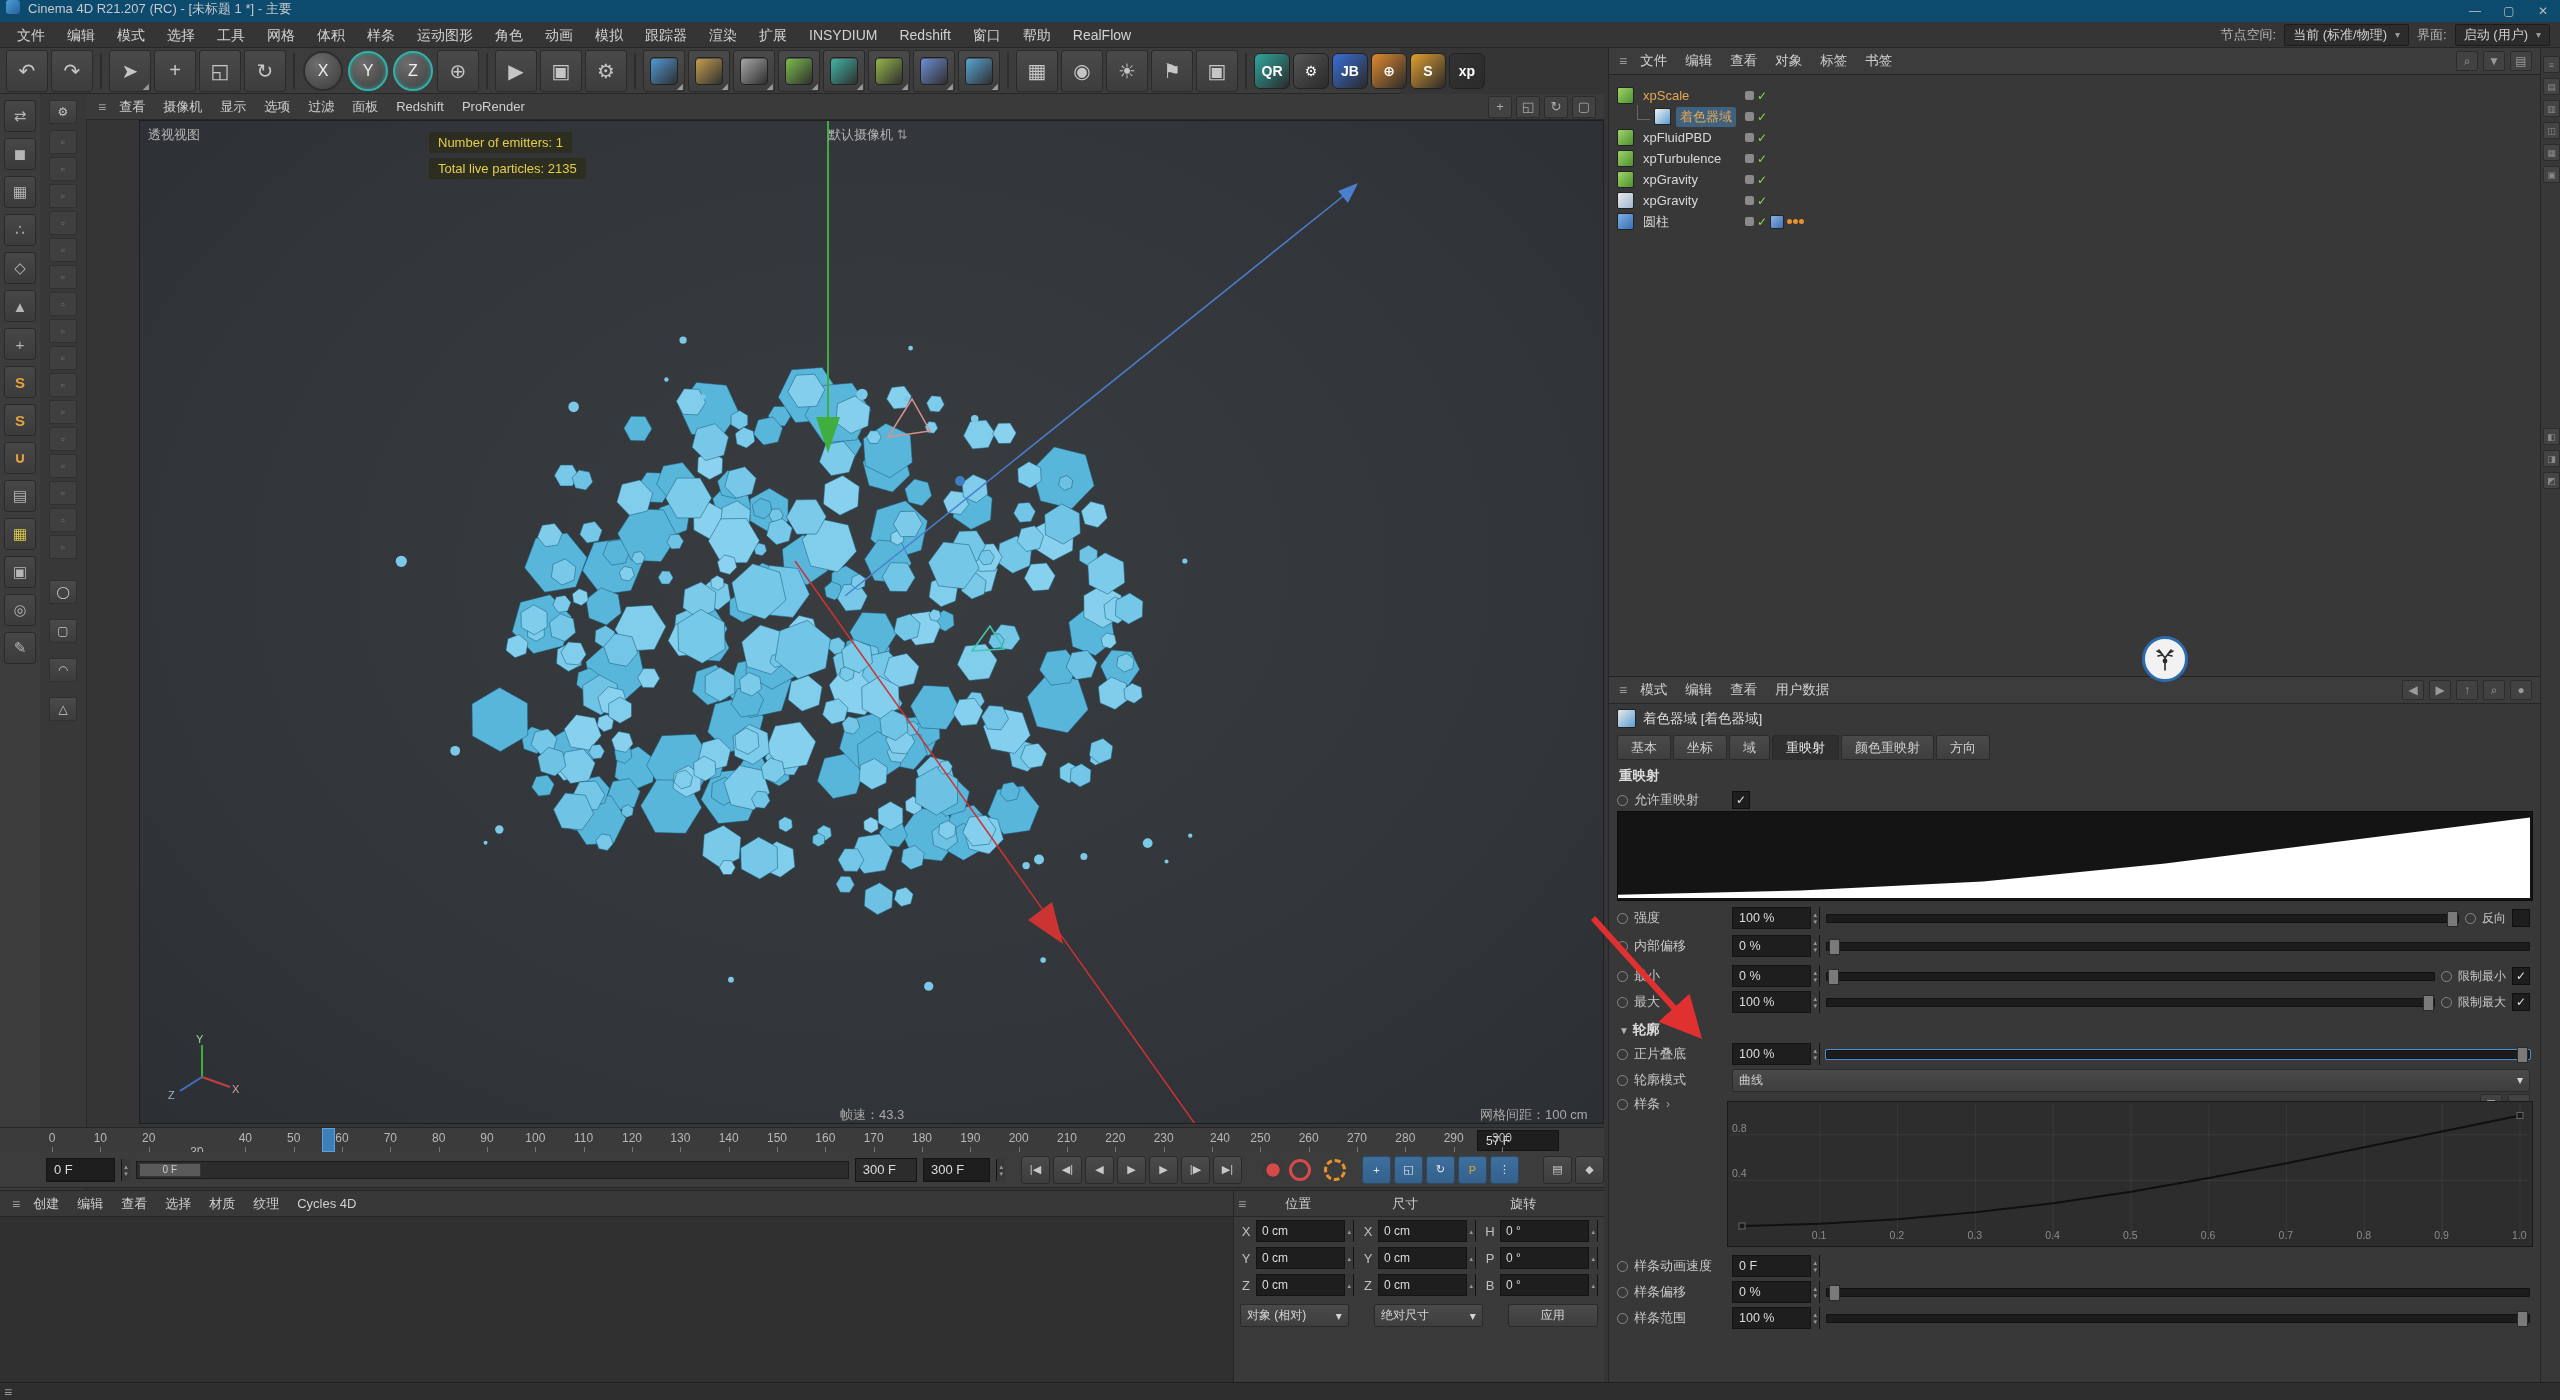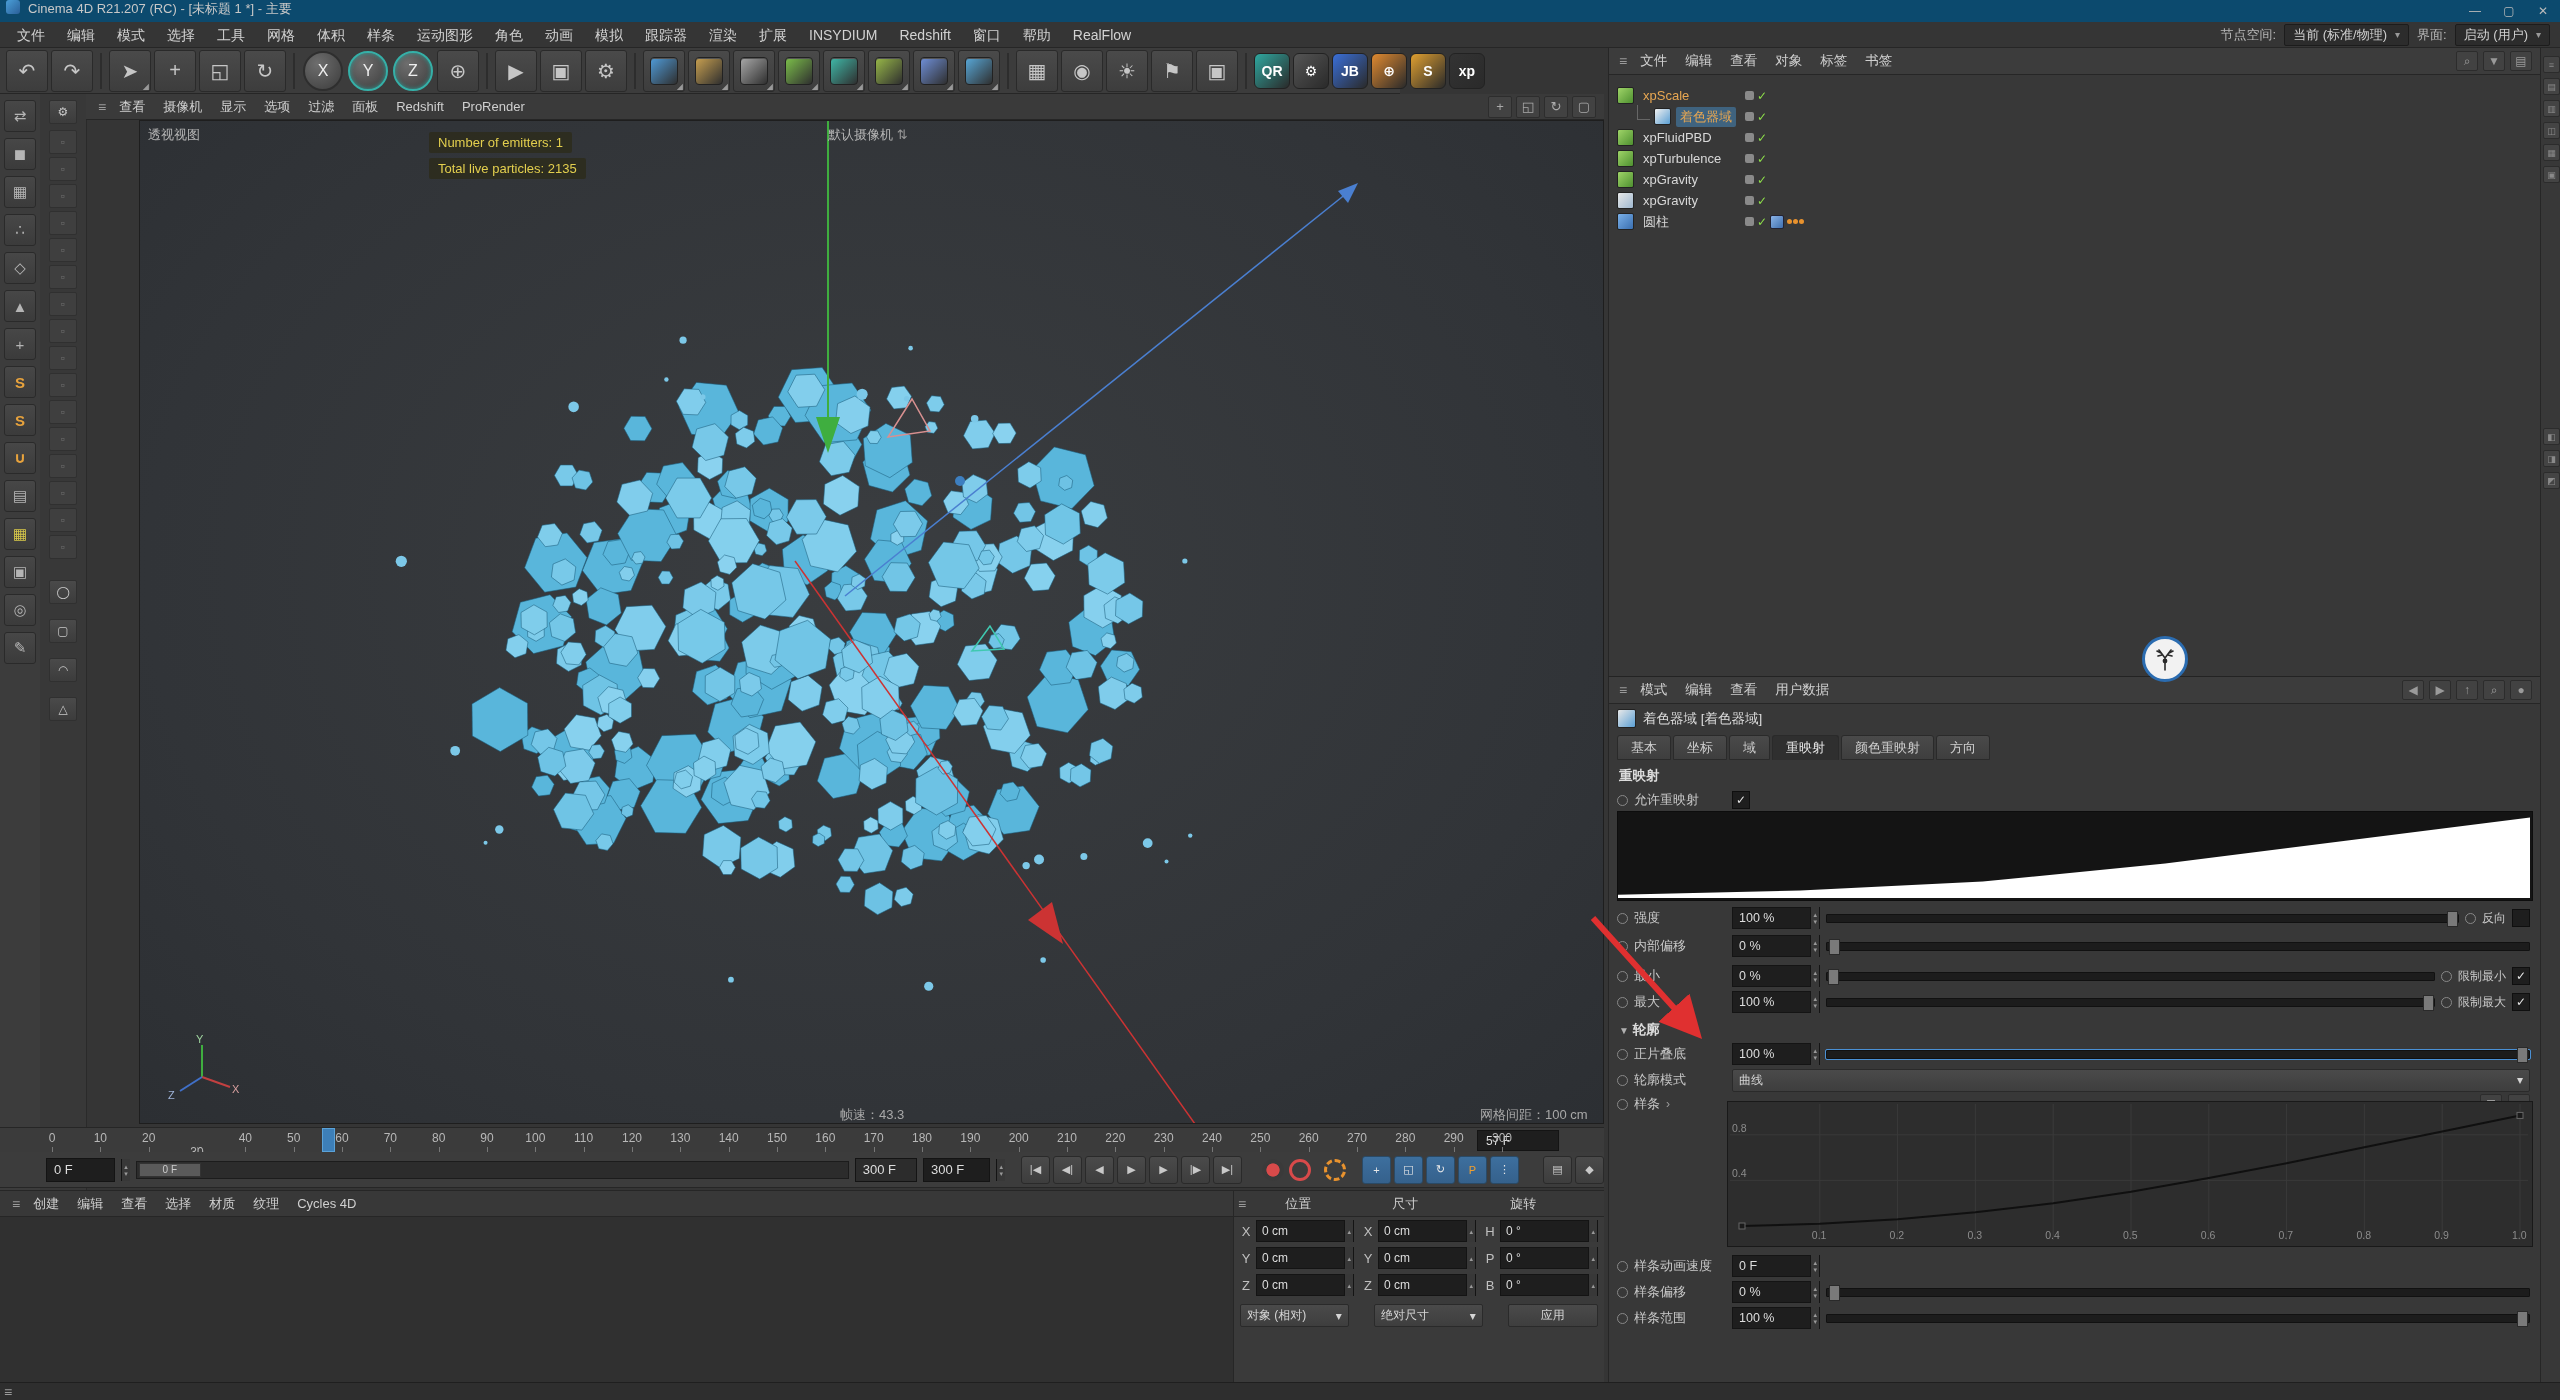--- a/index.html
+++ b/index.html
@@ -695,21 +695,21 @@
       <span class="tick-label" style="left: 952.333px;">190</span>
       <span class="tick-mark" style="left: 970.333px;"></span>
       <span class="tick-label" style="left: 1000.67px;">200</span>
       <span class="tick-mark" style="left: 1018.67px;"></span>
       <span class="tick-label" style="left: 1049px;">210</span>
       <span class="tick-mark" style="left: 1067px;"></span>
       <span class="tick-label" style="left: 1097.33px;">220</span>
       <span class="tick-mark" style="left: 1115.33px;"></span>
       <span class="tick-label" style="left: 1145.67px;">230</span>
       <span class="tick-mark" style="left: 1163.67px;"></span>
-      <span class="tick-label" style="left: 1194px;">240</span>
+      <span class="tick-label" style="left: 1194px; text-align: right;">240</span>
       <span class="tick-mark" style="left: 1212px;"></span>
       <span class="tick-label" style="left: 1242.33px;">250</span>
       <span class="tick-mark" style="left: 1260.33px;"></span>
       <span class="tick-label" style="left: 1290.67px;">260</span>
       <span class="tick-mark" style="left: 1308.67px;"></span>
       <span class="tick-label" style="left: 1339px;">270</span>
       <span class="tick-mark" style="left: 1357px;"></span>
       <span class="tick-label" style="left: 1387.33px;">280</span>
       <span class="tick-mark" style="left: 1405.33px;"></span>
       <span class="tick-label" style="left: 1435.67px;">290</span>

